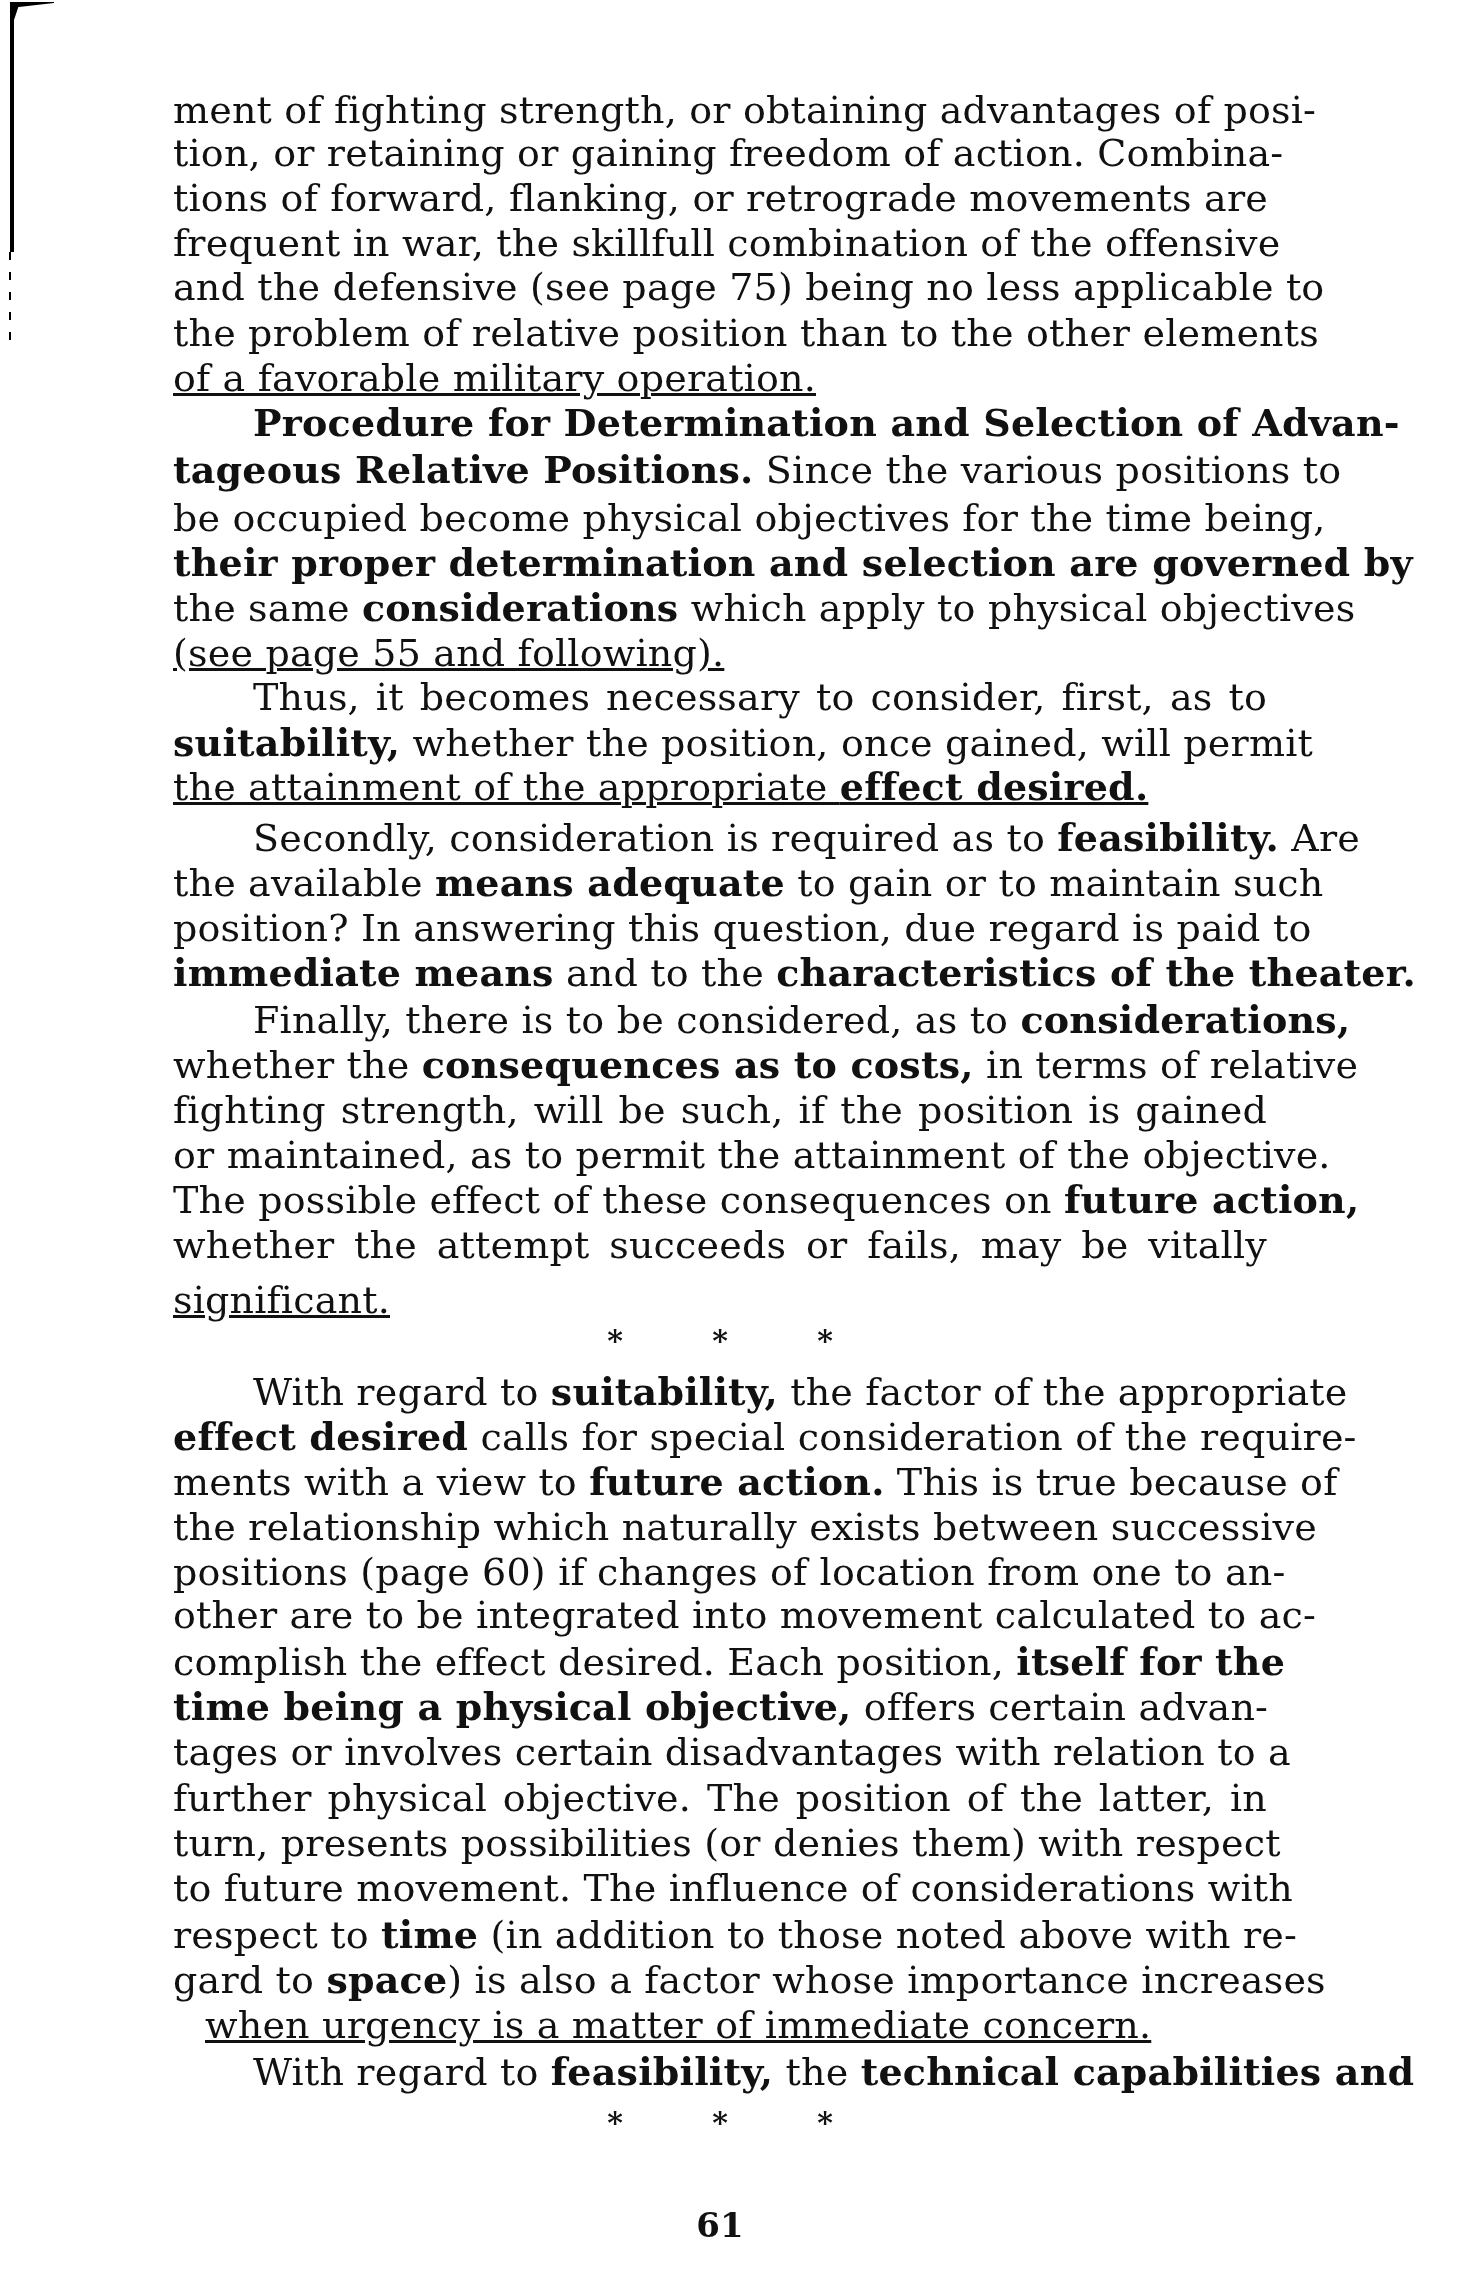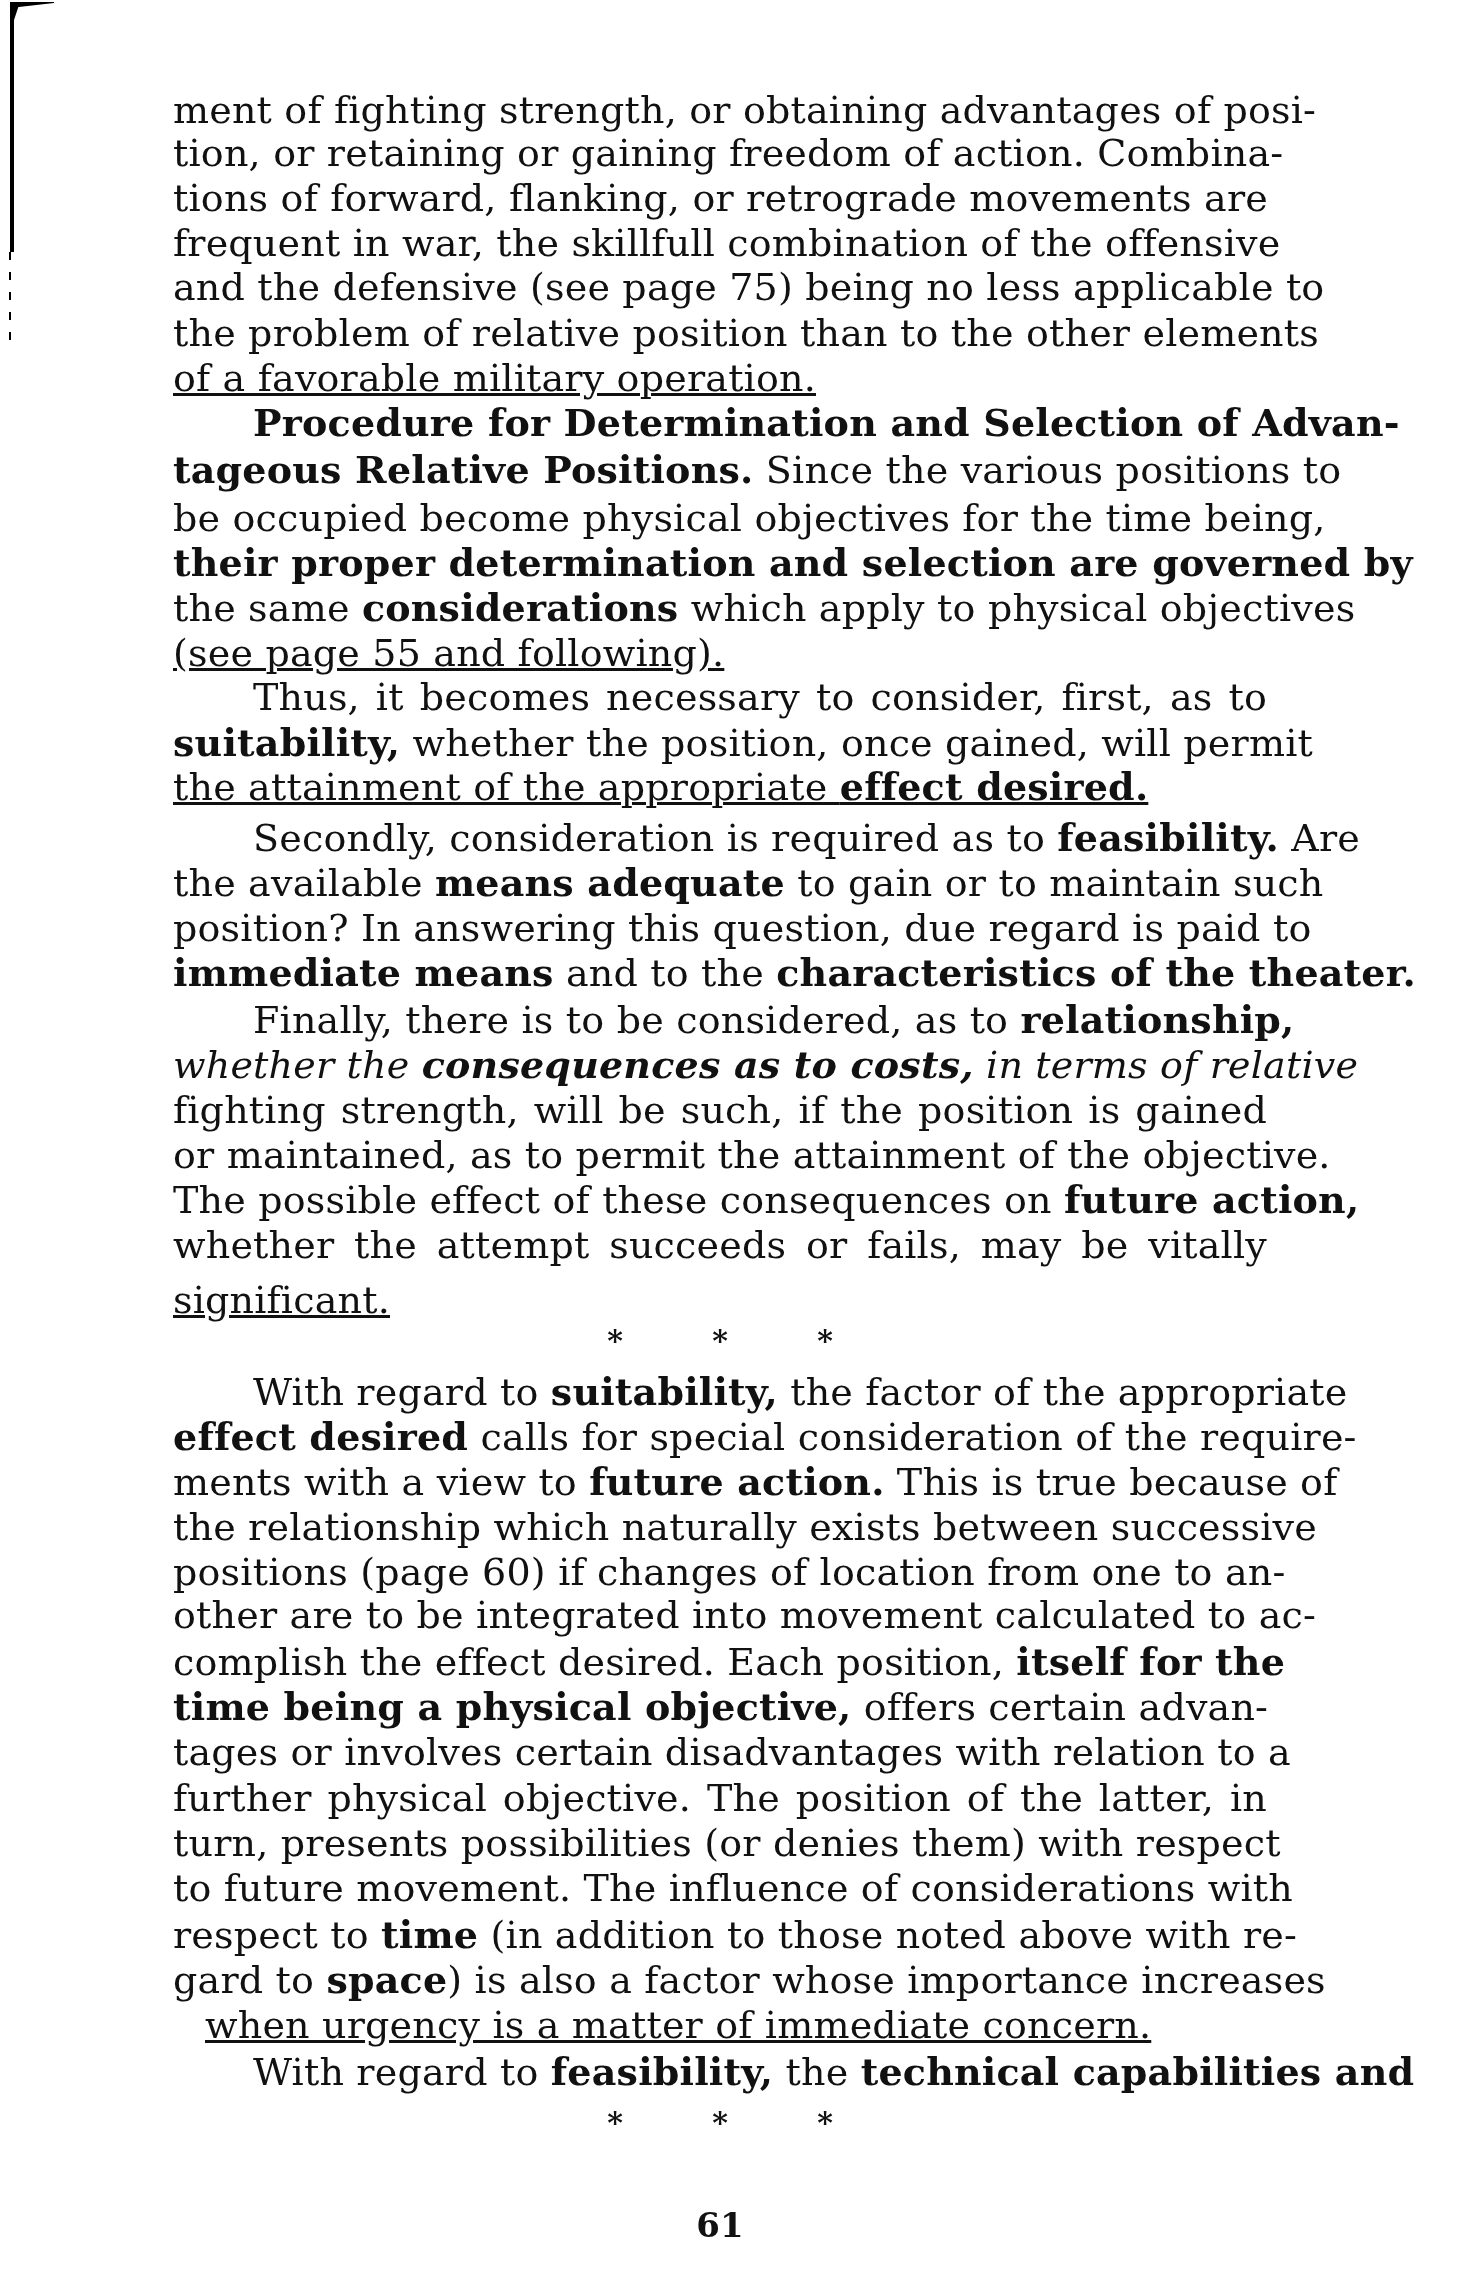--- a/index.html
+++ b/index.html
@@ -46,22 +46,22 @@
     <div class="line" style="top: 541px;"><b>their proper determination and selection are governed by</b></div>
     <div class="line" style="top: 586px;"><span>the same </span><b>considerations</b><span> which apply to physical objectives</span></div>
     <div class="line last" style="top: 631px;"><span>(see page 55 and following).</span></div>
     <div class="line indent" style="top: 675px;"><span>Thus, it becomes necessary to consider, first, as to</span></div>
     <div class="line" style="top: 721px;"><b>suitability,</b><span> whether the position, once gained, will permit</span></div>
     <div class="line last" style="top: 765px;"><span>the attainment of the appropriate </span><b>effect desired.</b></div>
     <div class="line indent" style="top: 816px;"><span>Secondly, consideration is required as to </span><b>feasibility.</b><span> Are</span></div>
     <div class="line" style="top: 861px;"><span>the available </span><b>means adequate</b><span> to gain or to maintain such</span></div>
     <div class="line" style="top: 906px;"><span>position? In answering this question, due regard is paid to</span></div>
     <div class="line" style="top: 951px;"><b>immediate means</b><span> and to the </span><b>characteristics of the theater.</b></div>
-    <div class="line indent" style="top: 998px;"><span>Finally, there is to be considered, as to </span><b>relationship,</b></div>
-    <div class="line" style="top: 1043px; font-style: italic;"><span>whether the </span><b>consequences as to costs,</b><span> in terms of relative</span></div>
+    <div class="line indent" style="top: 998px;"><span>Finally, there is to be considered, as to </span><b>considerations,</b></div>
+    <div class="line" style="top: 1043px;"><span>whether the </span><b>consequences as to costs,</b><span> in terms of relative</span></div>
     <div class="line" style="top: 1088px;"><span>fighting strength, will be such, if the position is gained</span></div>
     <div class="line" style="top: 1133px;"><span>or maintained, as to permit the attainment of the objective.</span></div>
     <div class="line" style="top: 1178px;"><span>The possible effect of these consequences on </span><b>future action,</b></div>
     <div class="line" style="top: 1223px;"><span>whether the attempt succeeds or fails, may be vitally</span></div>
     <div class="line last" style="top: 1278px;"><span>significant.</span></div>
     <div class="line indent" style="top: 1370px;"><span>With regard to </span><b>suitability,</b><span> the factor of the appropriate</span></div>
     <div class="line" style="top: 1415px;"><b>effect desired</b><span> calls for special consideration of the require-</span></div>
     <div class="line" style="top: 1460px;"><span>ments with a view to </span><b>future action.</b><span> This is true because of</span></div>
     <div class="line" style="top: 1505px;"><span>the relationship which naturally exists between successive</span></div>
     <div class="line" style="top: 1550px;"><span>positions (page 60) if changes of location from one to an-</span></div>

